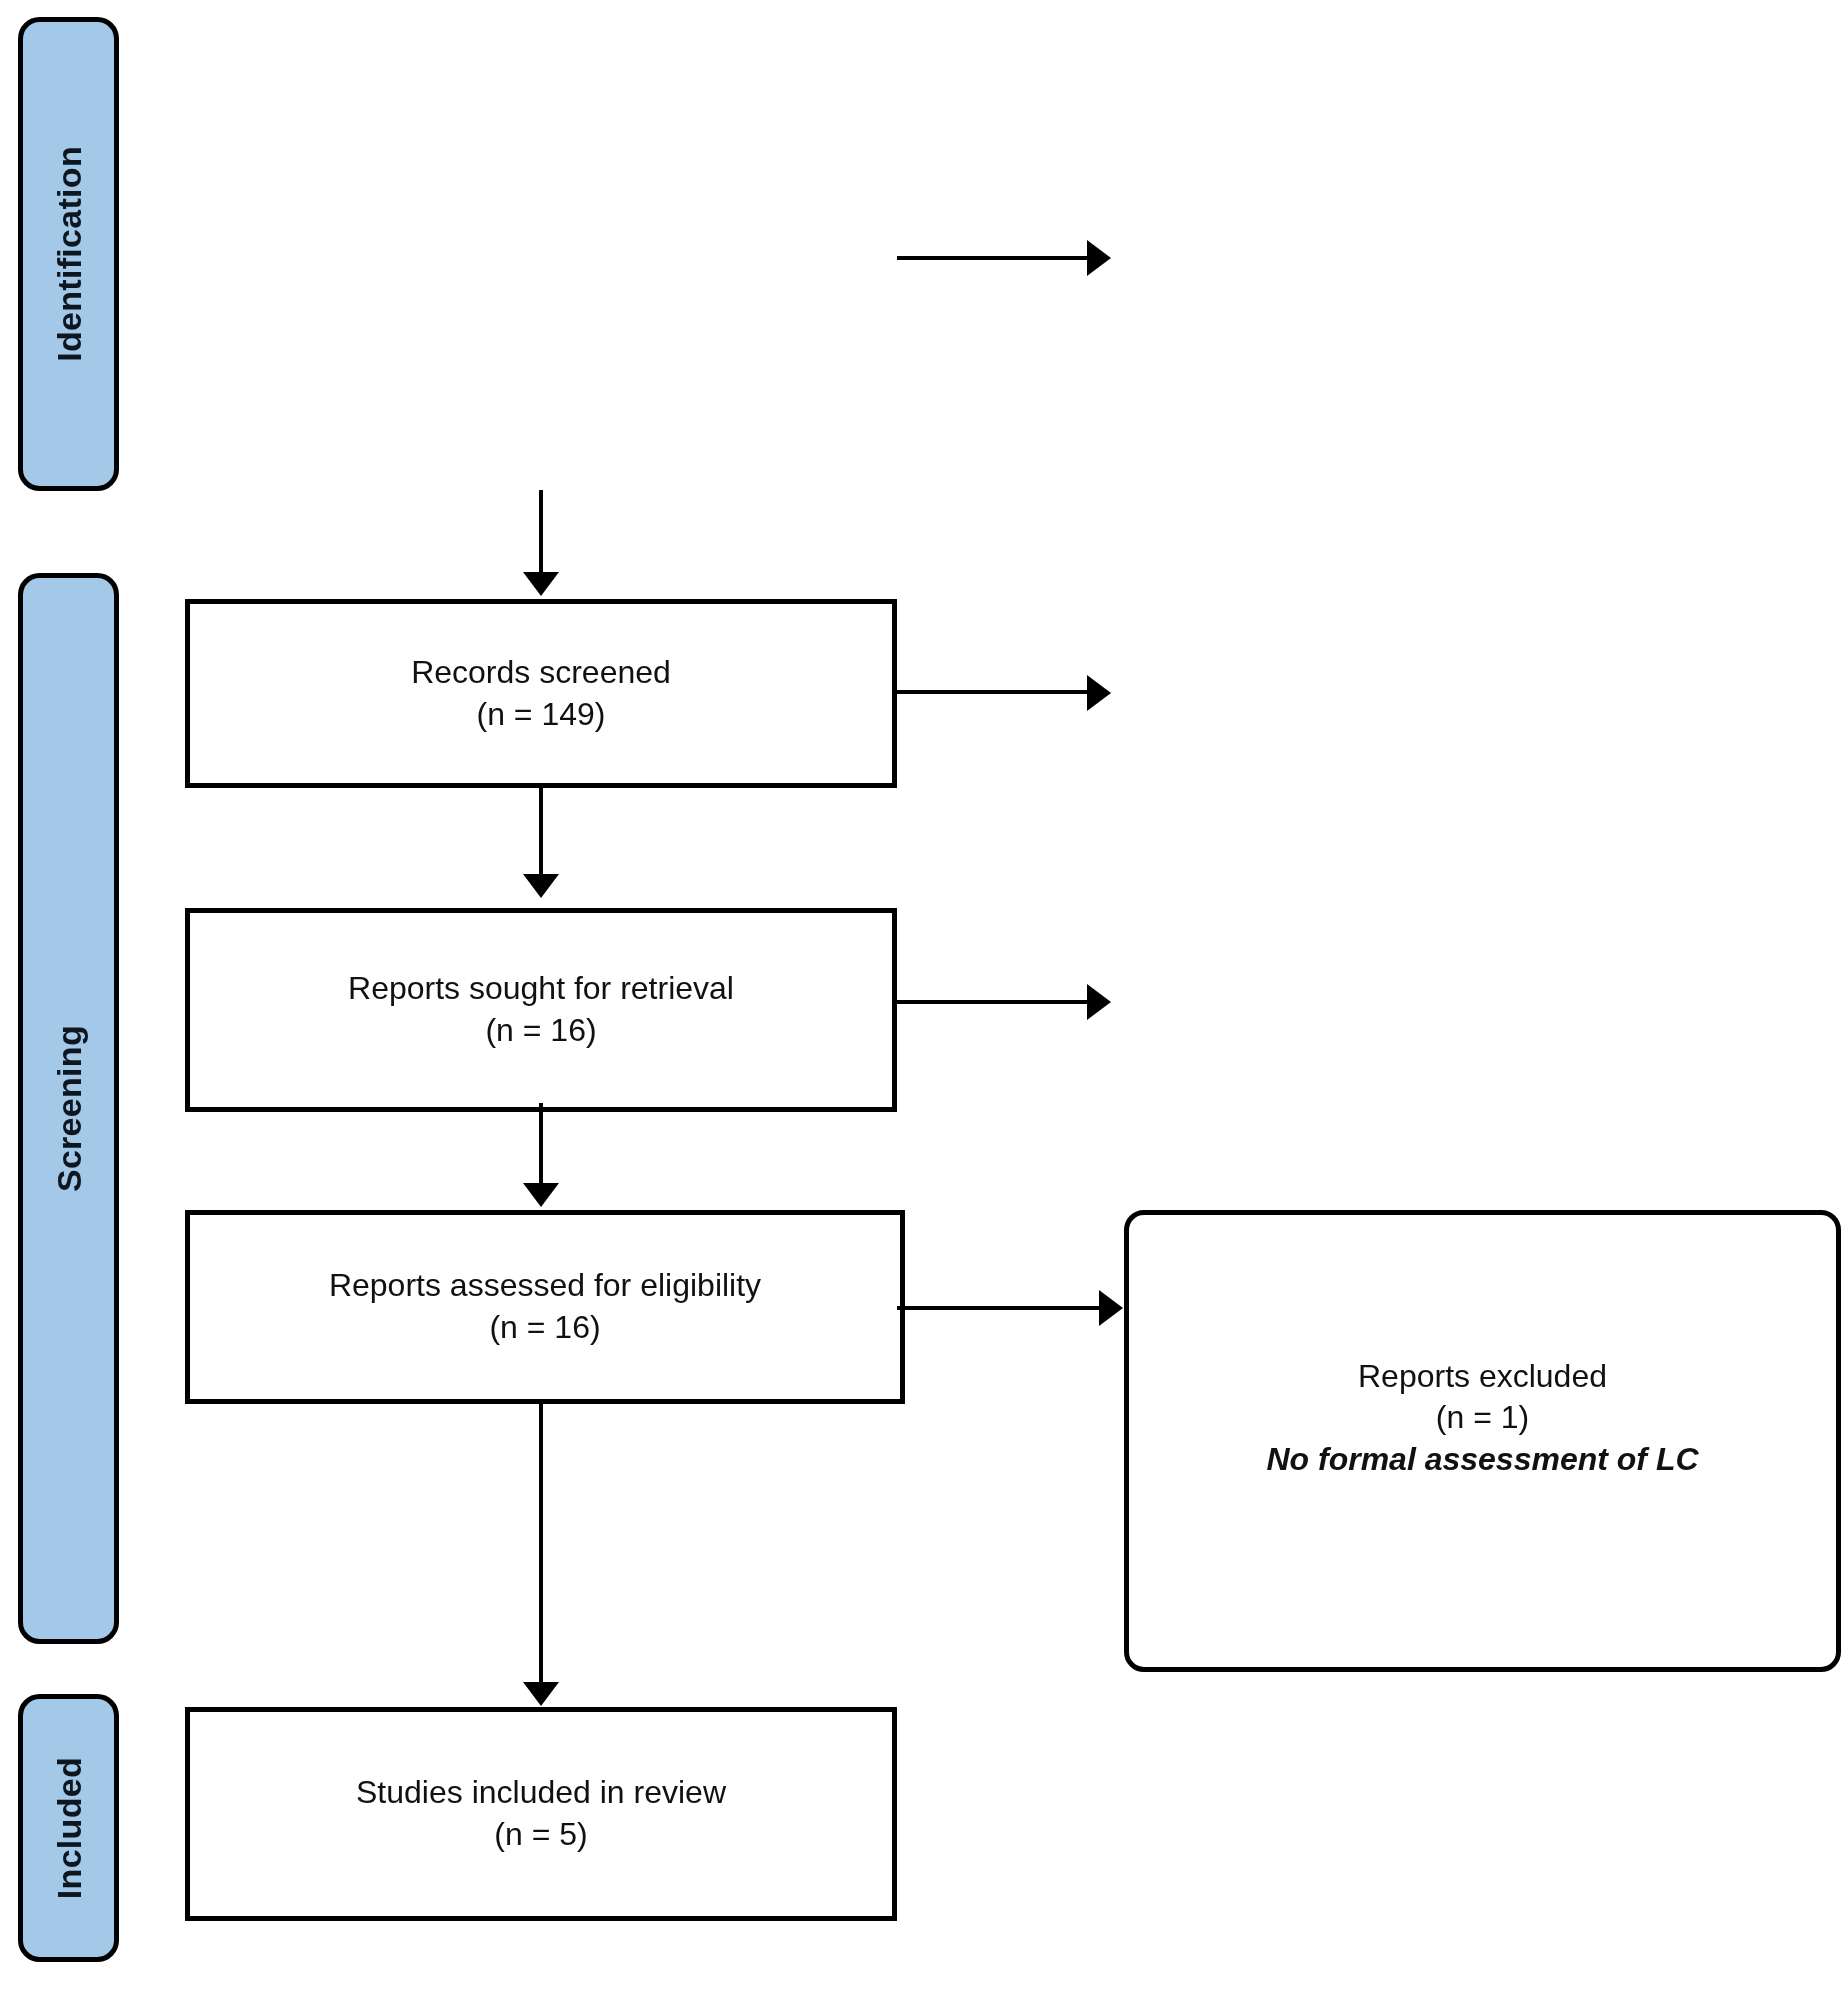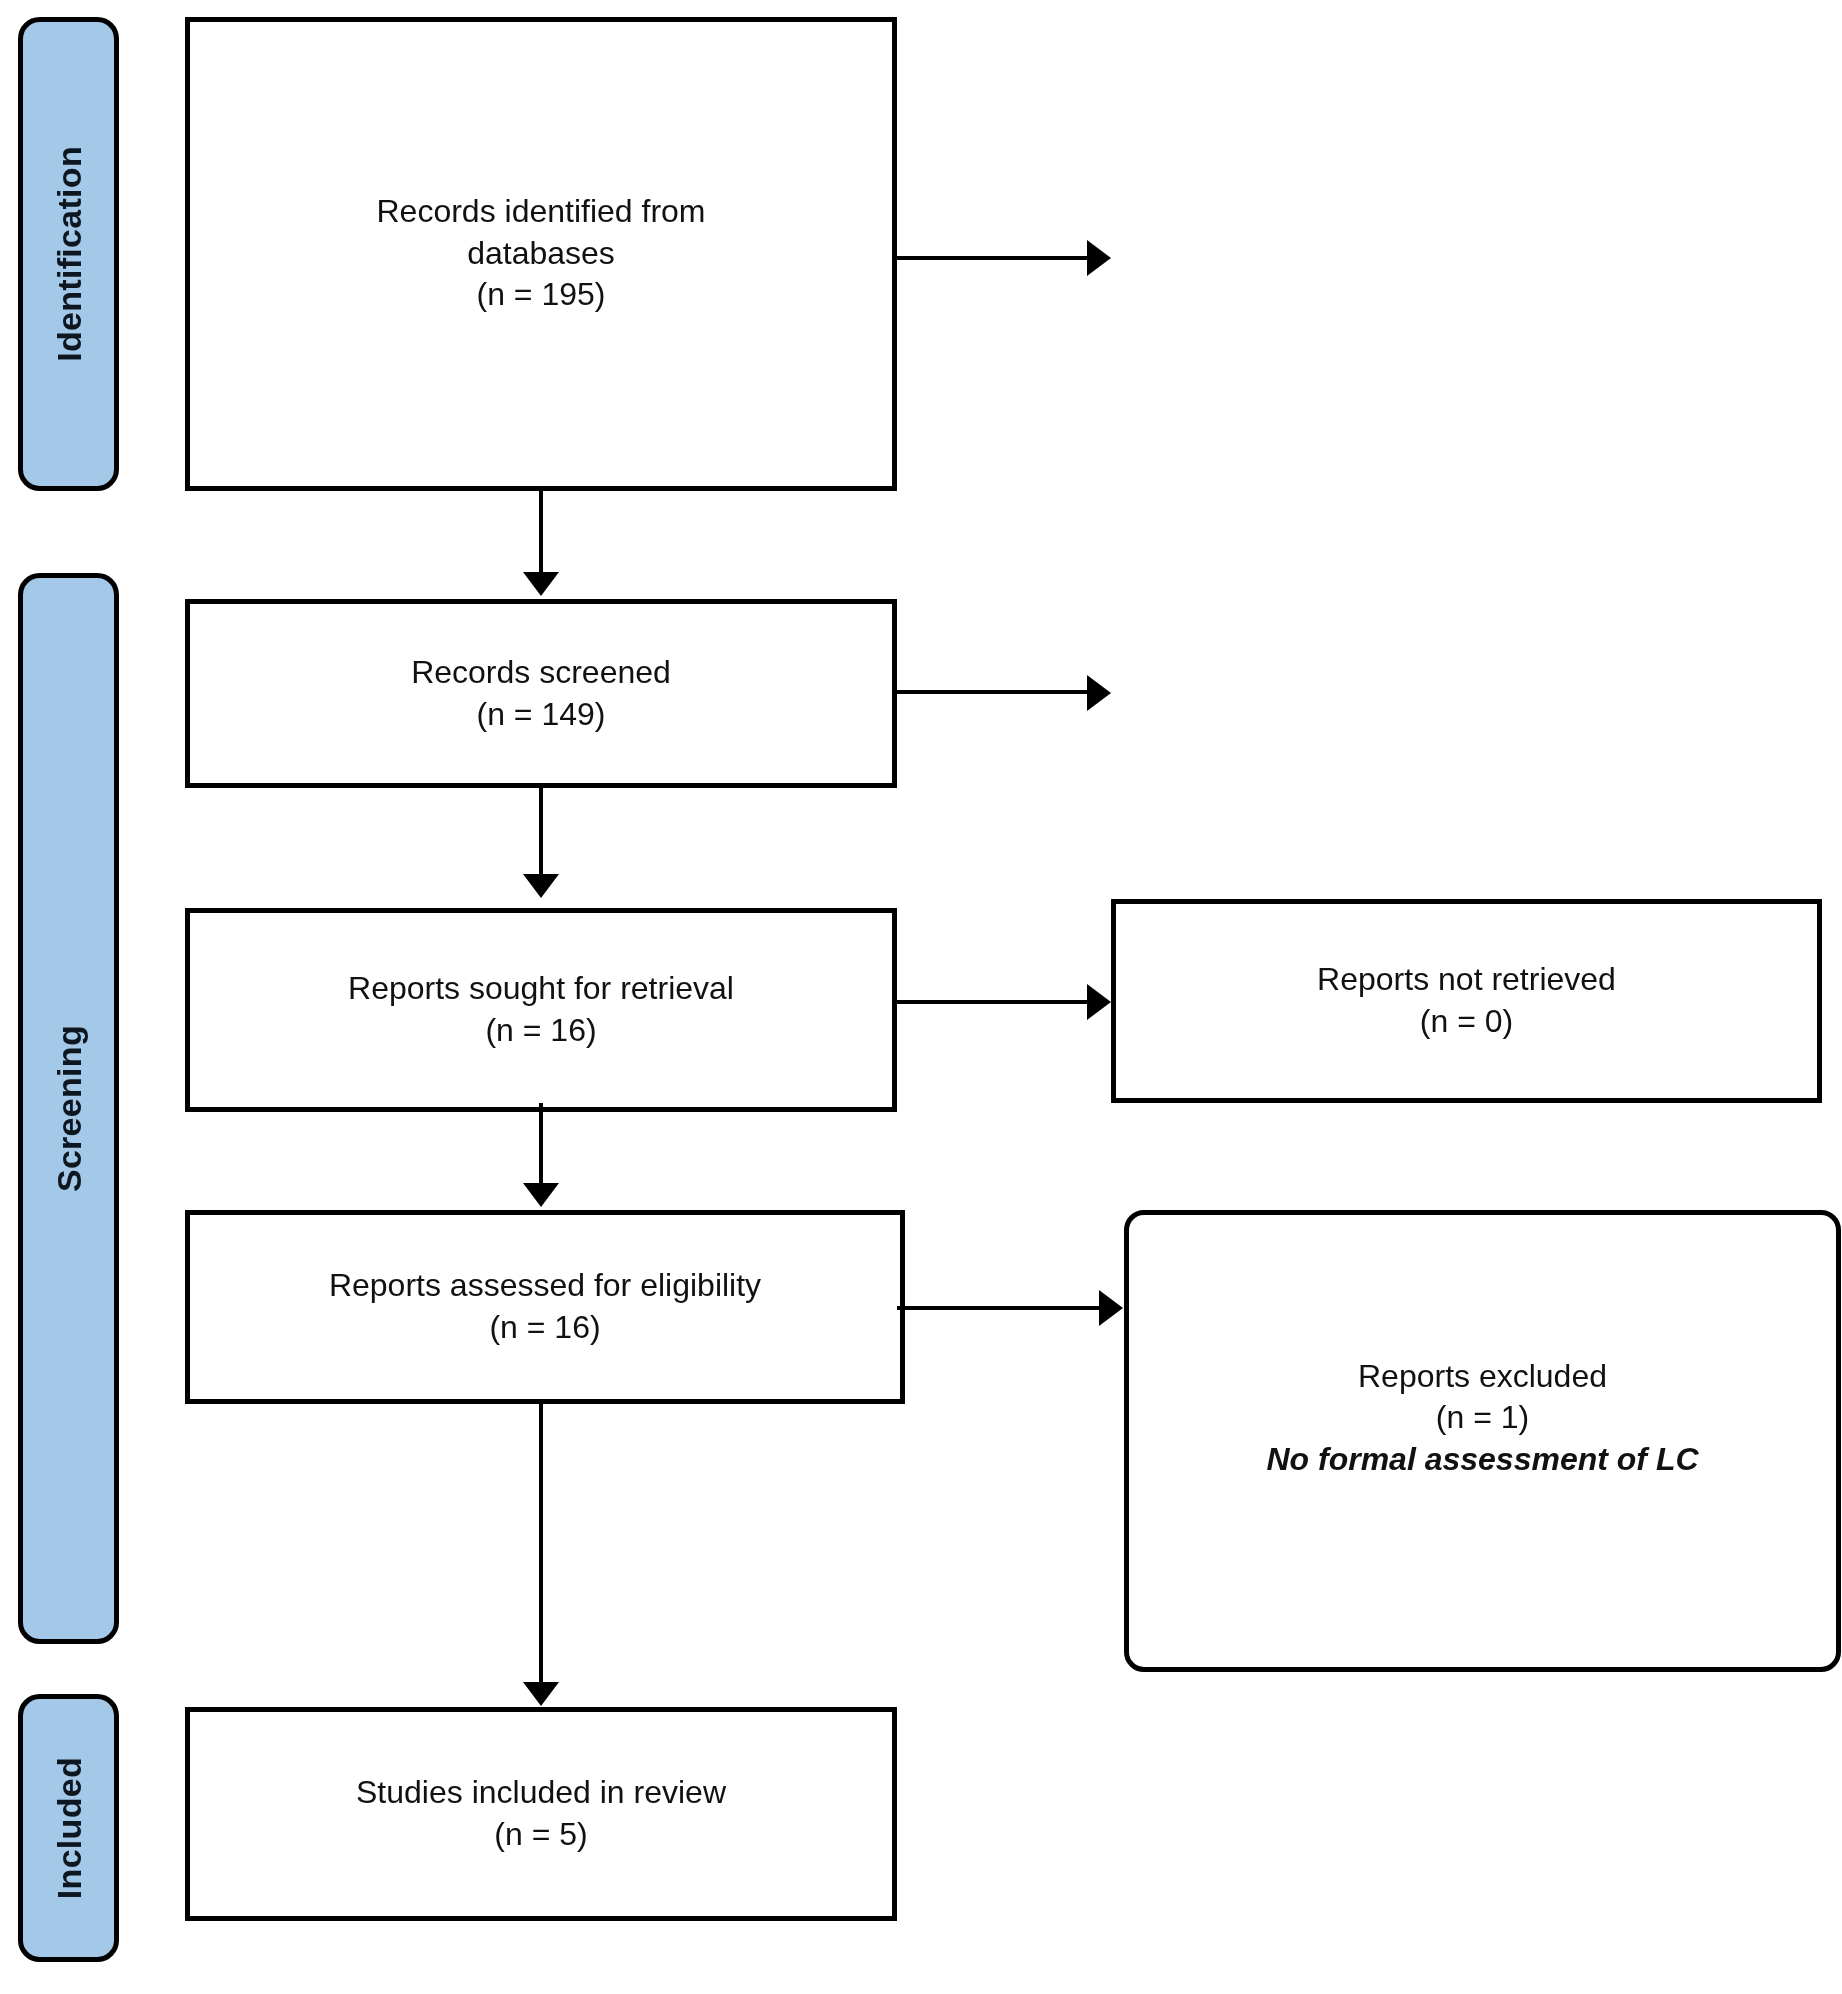--- a/index.html
+++ b/index.html
@@ -136,25 +136,20 @@
   <div class="phase" id="phase-identification">
     <span class="phase-label">Identification</span>
   </div>
   <div class="phase" id="phase-screening">
     <span class="phase-label">Screening</span>
   </div>
   <div class="phase" id="phase-included">
     <span class="phase-label">Included</span>
   </div>
 
-  <div class="box" id="box-identified">
-    <div class="box-text">Records identified from
-databases
-(n = 195)</div>
-  </div>
 
   <div class="box" id="box-screened">
     <div class="box-text">Records screened
 (n = 149)</div>
   </div>
 
   <div class="box" id="box-sought">
     <div class="box-text">Reports sought for retrieval
 (n = 16)</div>
   </div>
@@ -164,24 +159,20 @@
 (n = 16)</div>
   </div>
 
   <div class="box" id="box-included">
     <div class="box-text">Studies included in review
 (n = 5)</div>
   </div>
 
 
 
-  <div class="box" id="box-not-retr">
-    <div class="box-text">Reports not retrieved
-(n = 0)</div>
-  </div>
 
   <div class="box" id="box-rep-excluded">
     <div class="box-text"><span>Reports excluded</span>
 <span>(n = 1)</span>
 <span class="bi">No formal assessment of LC</span></div>
   </div>
 
   <div class="conn v-line" id="v1-line"></div>
   <div class="conn v-head" id="v1-head"></div>
 

